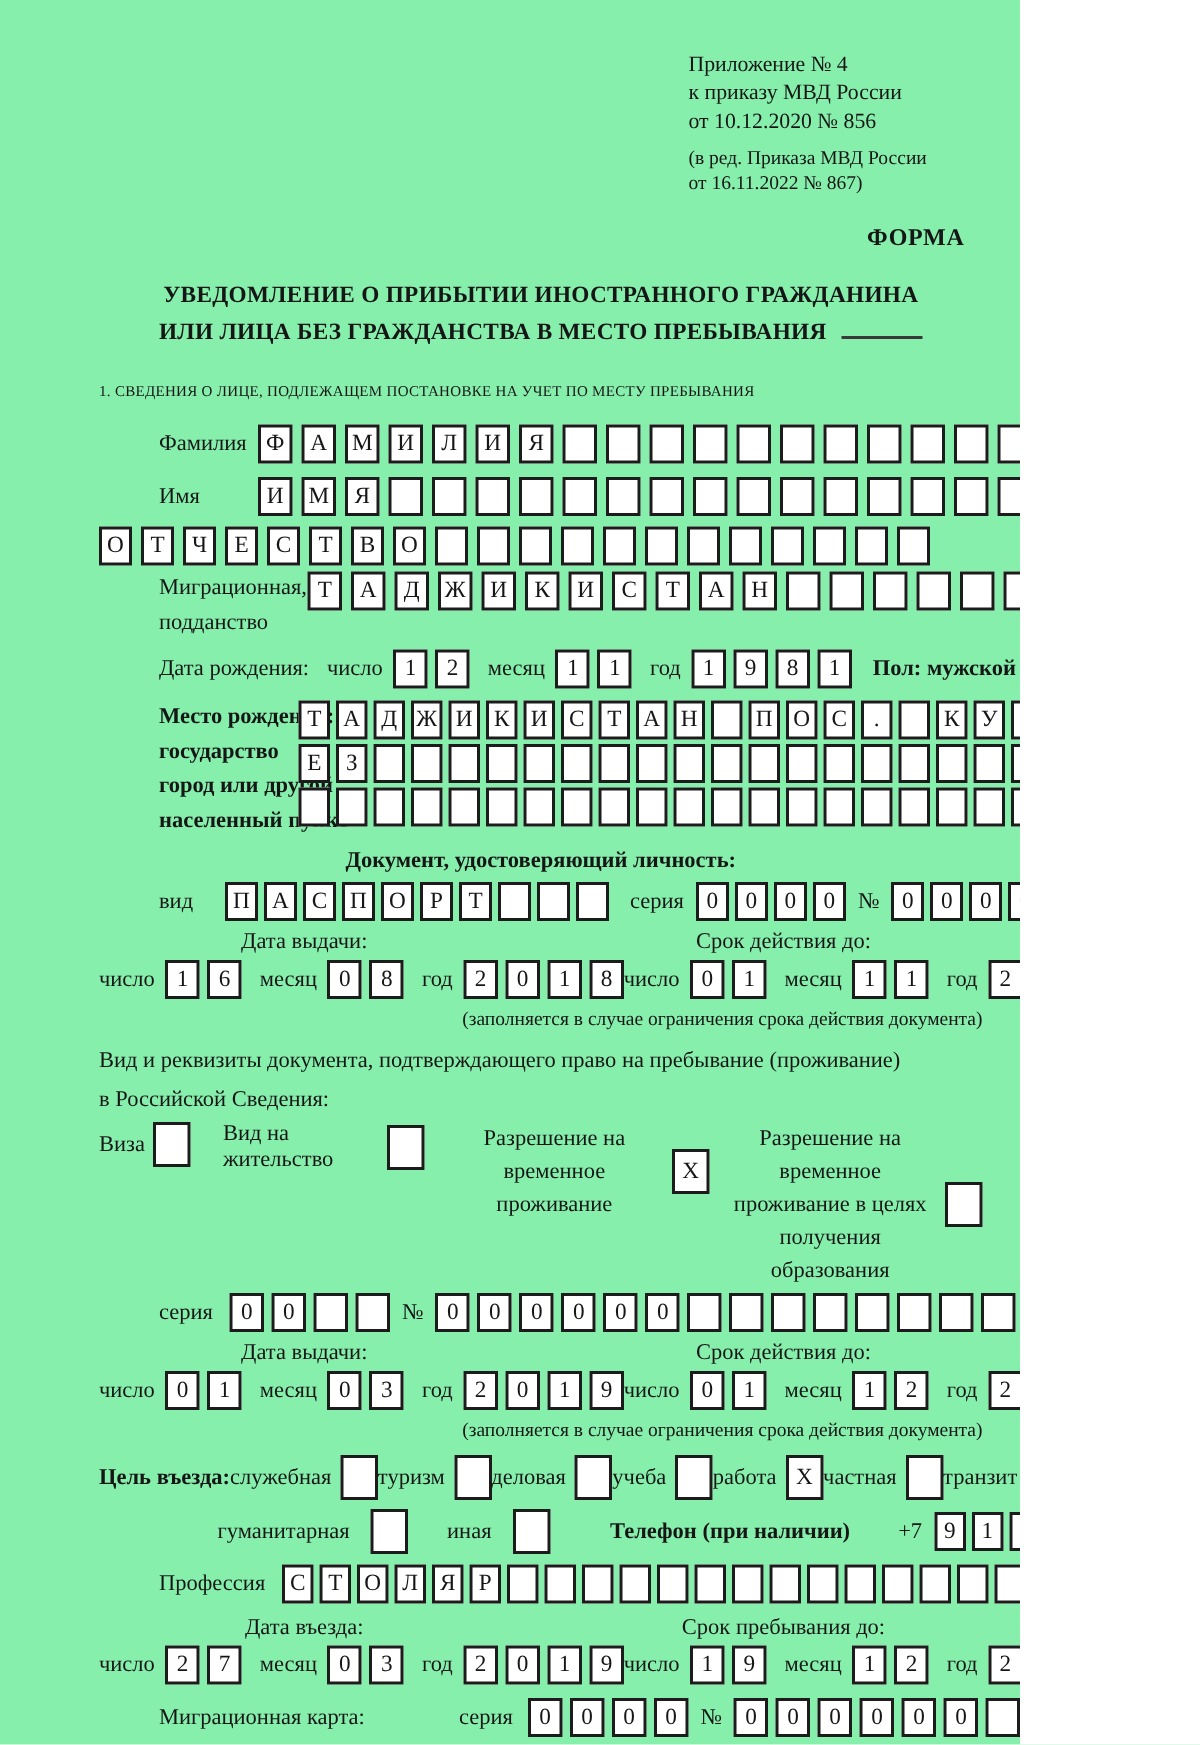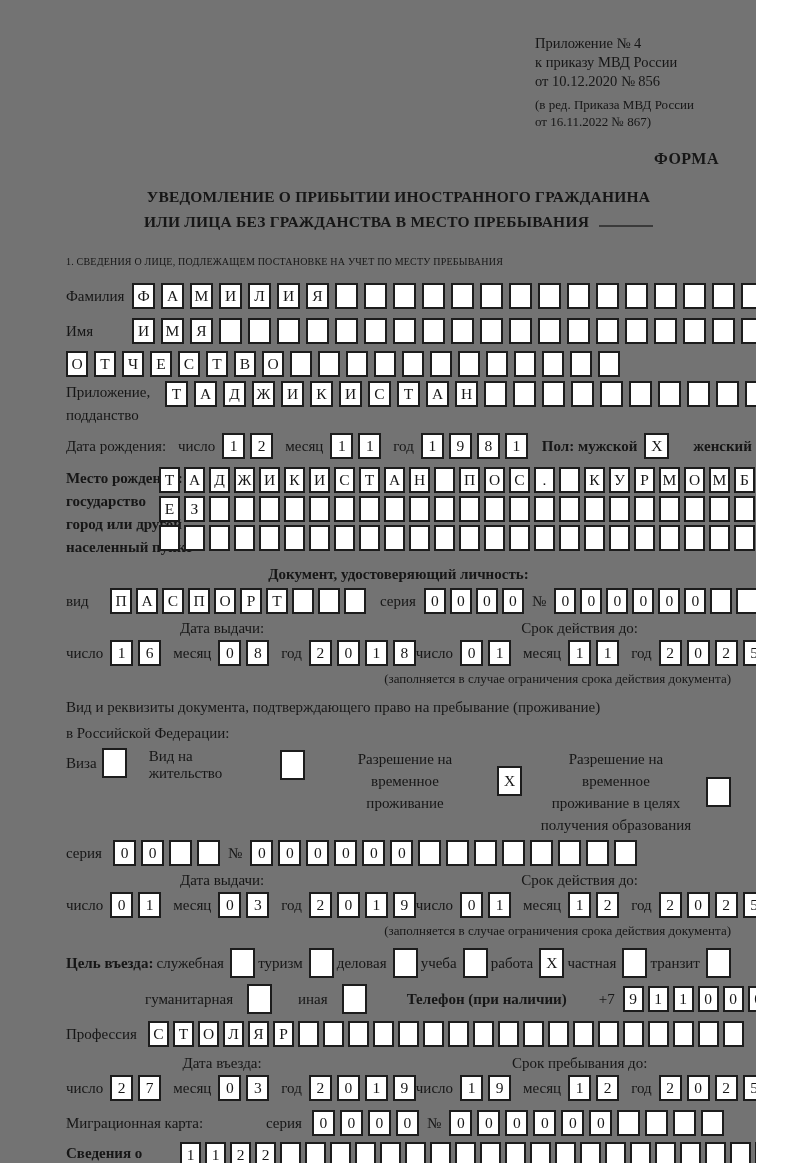--- a/index.html
+++ b/index.html
@@ -1,32 +1,32 @@
 <!DOCTYPE html>
 <html><head>
 <meta charset="utf-8">
 <style>
   * { box-sizing: border-box; }
   html,body { margin:0; padding:0; background:#fff; }
   .page {
-    width:756px; height:1163px; background:#737373; overflow:hidden;
+    width:680px; height:1163px; background:#86efac; overflow:hidden;
     padding:34px 25px 10px 66px;
     font-family:"Liberation Serif","DejaVu Serif",serif;
     color:#161616; font-size:15px; position:relative;
   }
   .refblock { margin-left:auto; width:196px; line-height:19px; font-size:14.5px; }
   .refblock .refnote { font-size:13px; line-height:17px; margin-top:5px; }
   .forma { text-align:right; font-weight:bold; font-size:16px; margin-top:20px; padding-right:12px; letter-spacing:0.5px; }
   .title { margin-top:16px; text-align:center; font-weight:bold; font-size:15.5px; line-height:25px; letter-spacing:0.2px; }
   .blankline { display:inline-block; width:54px; height:4px; border-bottom:2.5px solid #3a3a3a; margin-left:10px; }
   .sech { margin-top:22px; font-weight:normal; font-size:10px; letter-spacing:0.2px; }
 
   .row { display:flex; align-items:center; margin-top:8px; }
   .row.top { align-items:flex-start; }
-  .lbl { flex-shrink:0; }
+  .lbl { flex-shrink:0;margin-left:40px; }
   .ml div { line-height:23px; }
   .boxes { display:flex; gap:6px; flex-shrink:0; }
   .boxes.sm { gap:4px; }
   .bx {
     width:23px; height:26px; border:2px solid #1c1c1c; flex-shrink:0;
     display:flex; align-items:center; justify-content:center;
     font-size:15.5px; background:#fff;
   }
   .sm .bx { width:21px; }
   .tight .bx { width:22px; }
@@ -151,21 +151,21 @@
         <span class="bx"></span>
         <span class="bx"></span>
         <span class="bx"></span>
         <span class="bx"></span>
         <span class="bx"></span>
       </span>
   </div>
 
   <div class="row top" style="margin-top:4px">
     <span class="lbl ml" style="width:99px">
-      <div>Приложение,</div>
+      <div>Миграционная,</div>
       <div>подданство</div>
     </span>
     <span class="boxes">
         <span class="bx">Т</span>
         <span class="bx">А</span>
         <span class="bx">Д</span>
         <span class="bx">Ж</span>
         <span class="bx">И</span>
         <span class="bx">К</span>
         <span class="bx">И</span>
@@ -382,21 +382,21 @@
           <span class="bx">2</span>
           <span class="bx">0</span>
           <span class="bx">2</span>
           <span class="bx">5</span>
         </span>
     </div>
   </div>
   <div class="note noteright">(заполняется в случае ограничения срока действия документа)</div>
 
   <div style="margin-top:12px">Вид и реквизиты документа, подтверждающего право на пребывание (проживание)</div>
-  <div style="margin-top:9px">в Российской Федерации:</div>
+  <div style="margin-top:9px">в Российской Сведения:</div>
 
   <div class="row top" style="margin-top:6px">
     <span class="opt">
       <span>Виза</span>
       <span class="boxes cbx" style="margin-left:5px">
           <span class="bx"></span>
         </span>
     </span>
     <span class="opt" style="margin-left:22px">
       <span>Вид на жительство</span>

